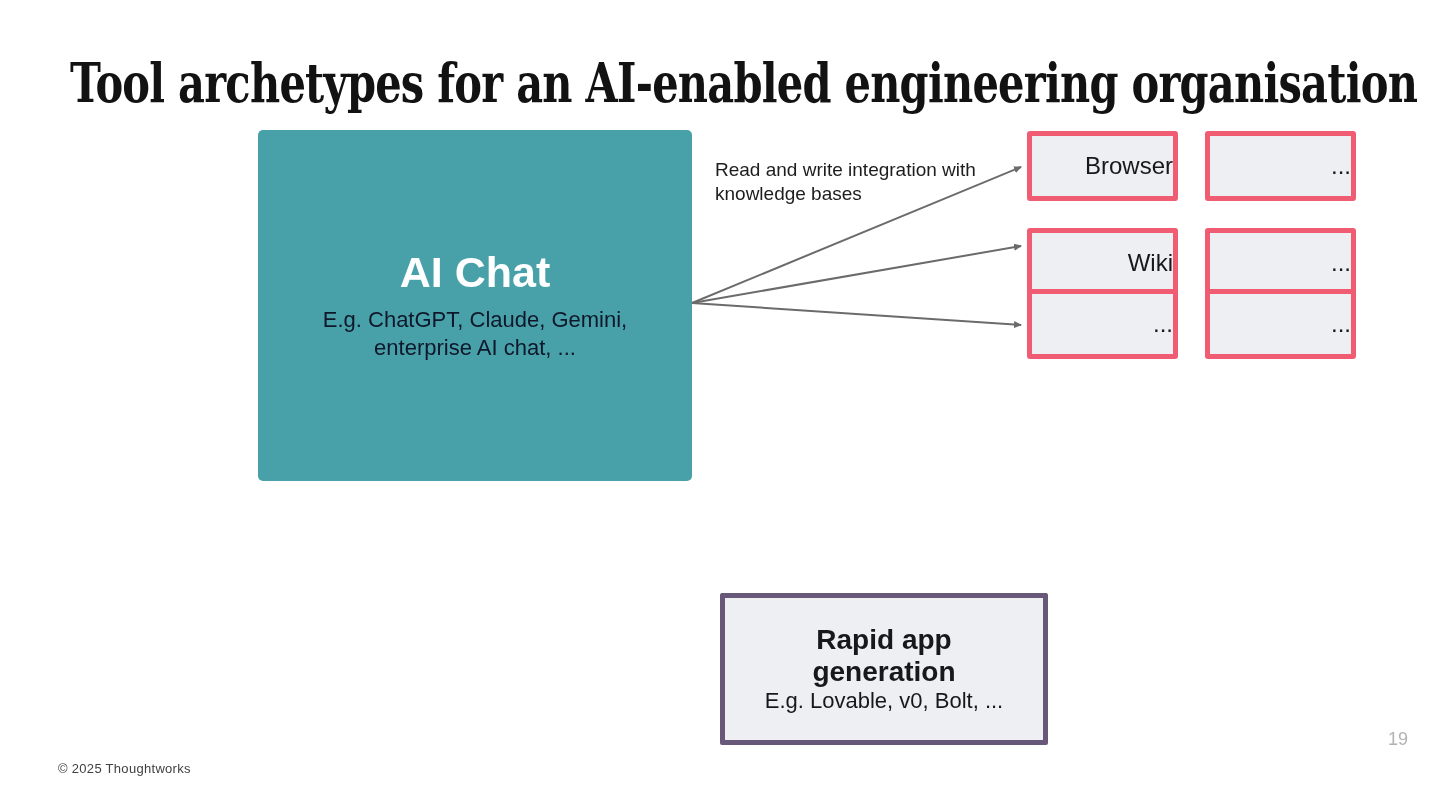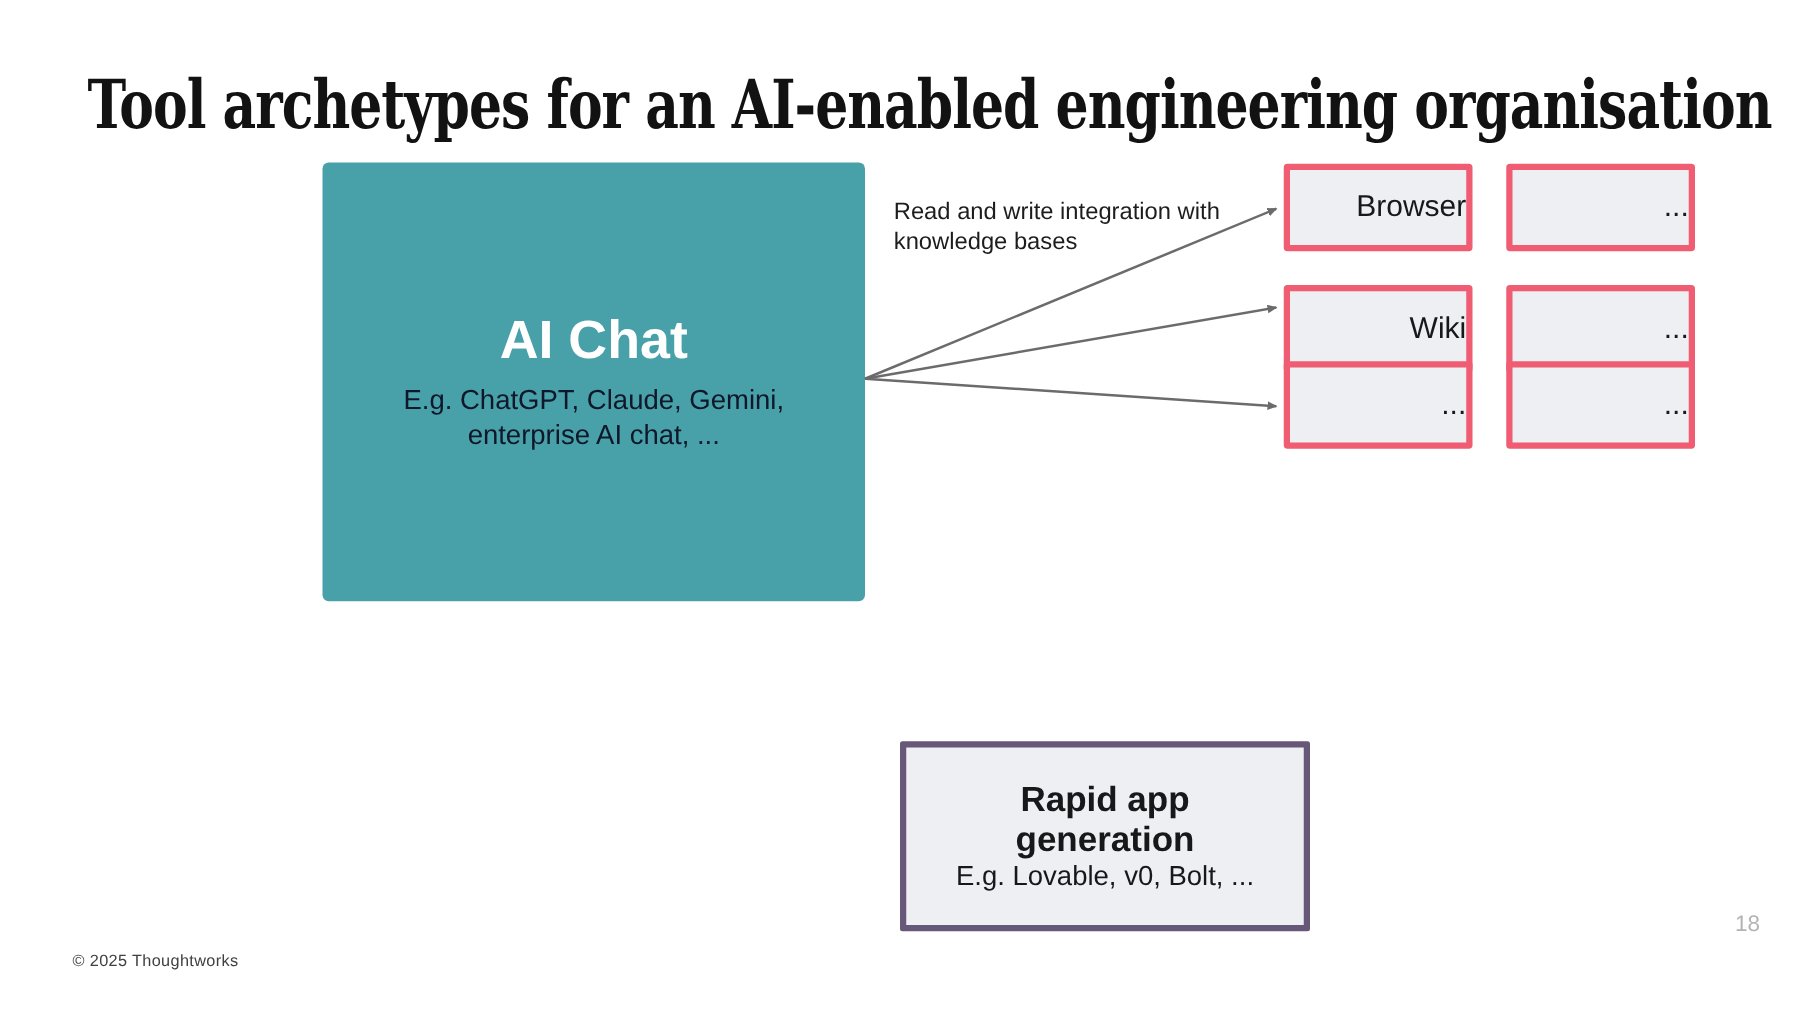--- a/index.html
+++ b/index.html
@@ -195,15 +195,15 @@
     <span>...</span>
   </div>
 
   <div class="rapid-box">
     <div class="rapid-title">Rapid app generation</div>
     <div class="rapid-subtitle">E.g. Lovable, v0, Bolt, ...</div>
   </div>
 
   <div class="footer">© 2025 Thoughtworks</div>
 
-  <div class="page-number">18</div>
+  <div class="page-number">19</div>
 
 </div>
 
 </body></html>

